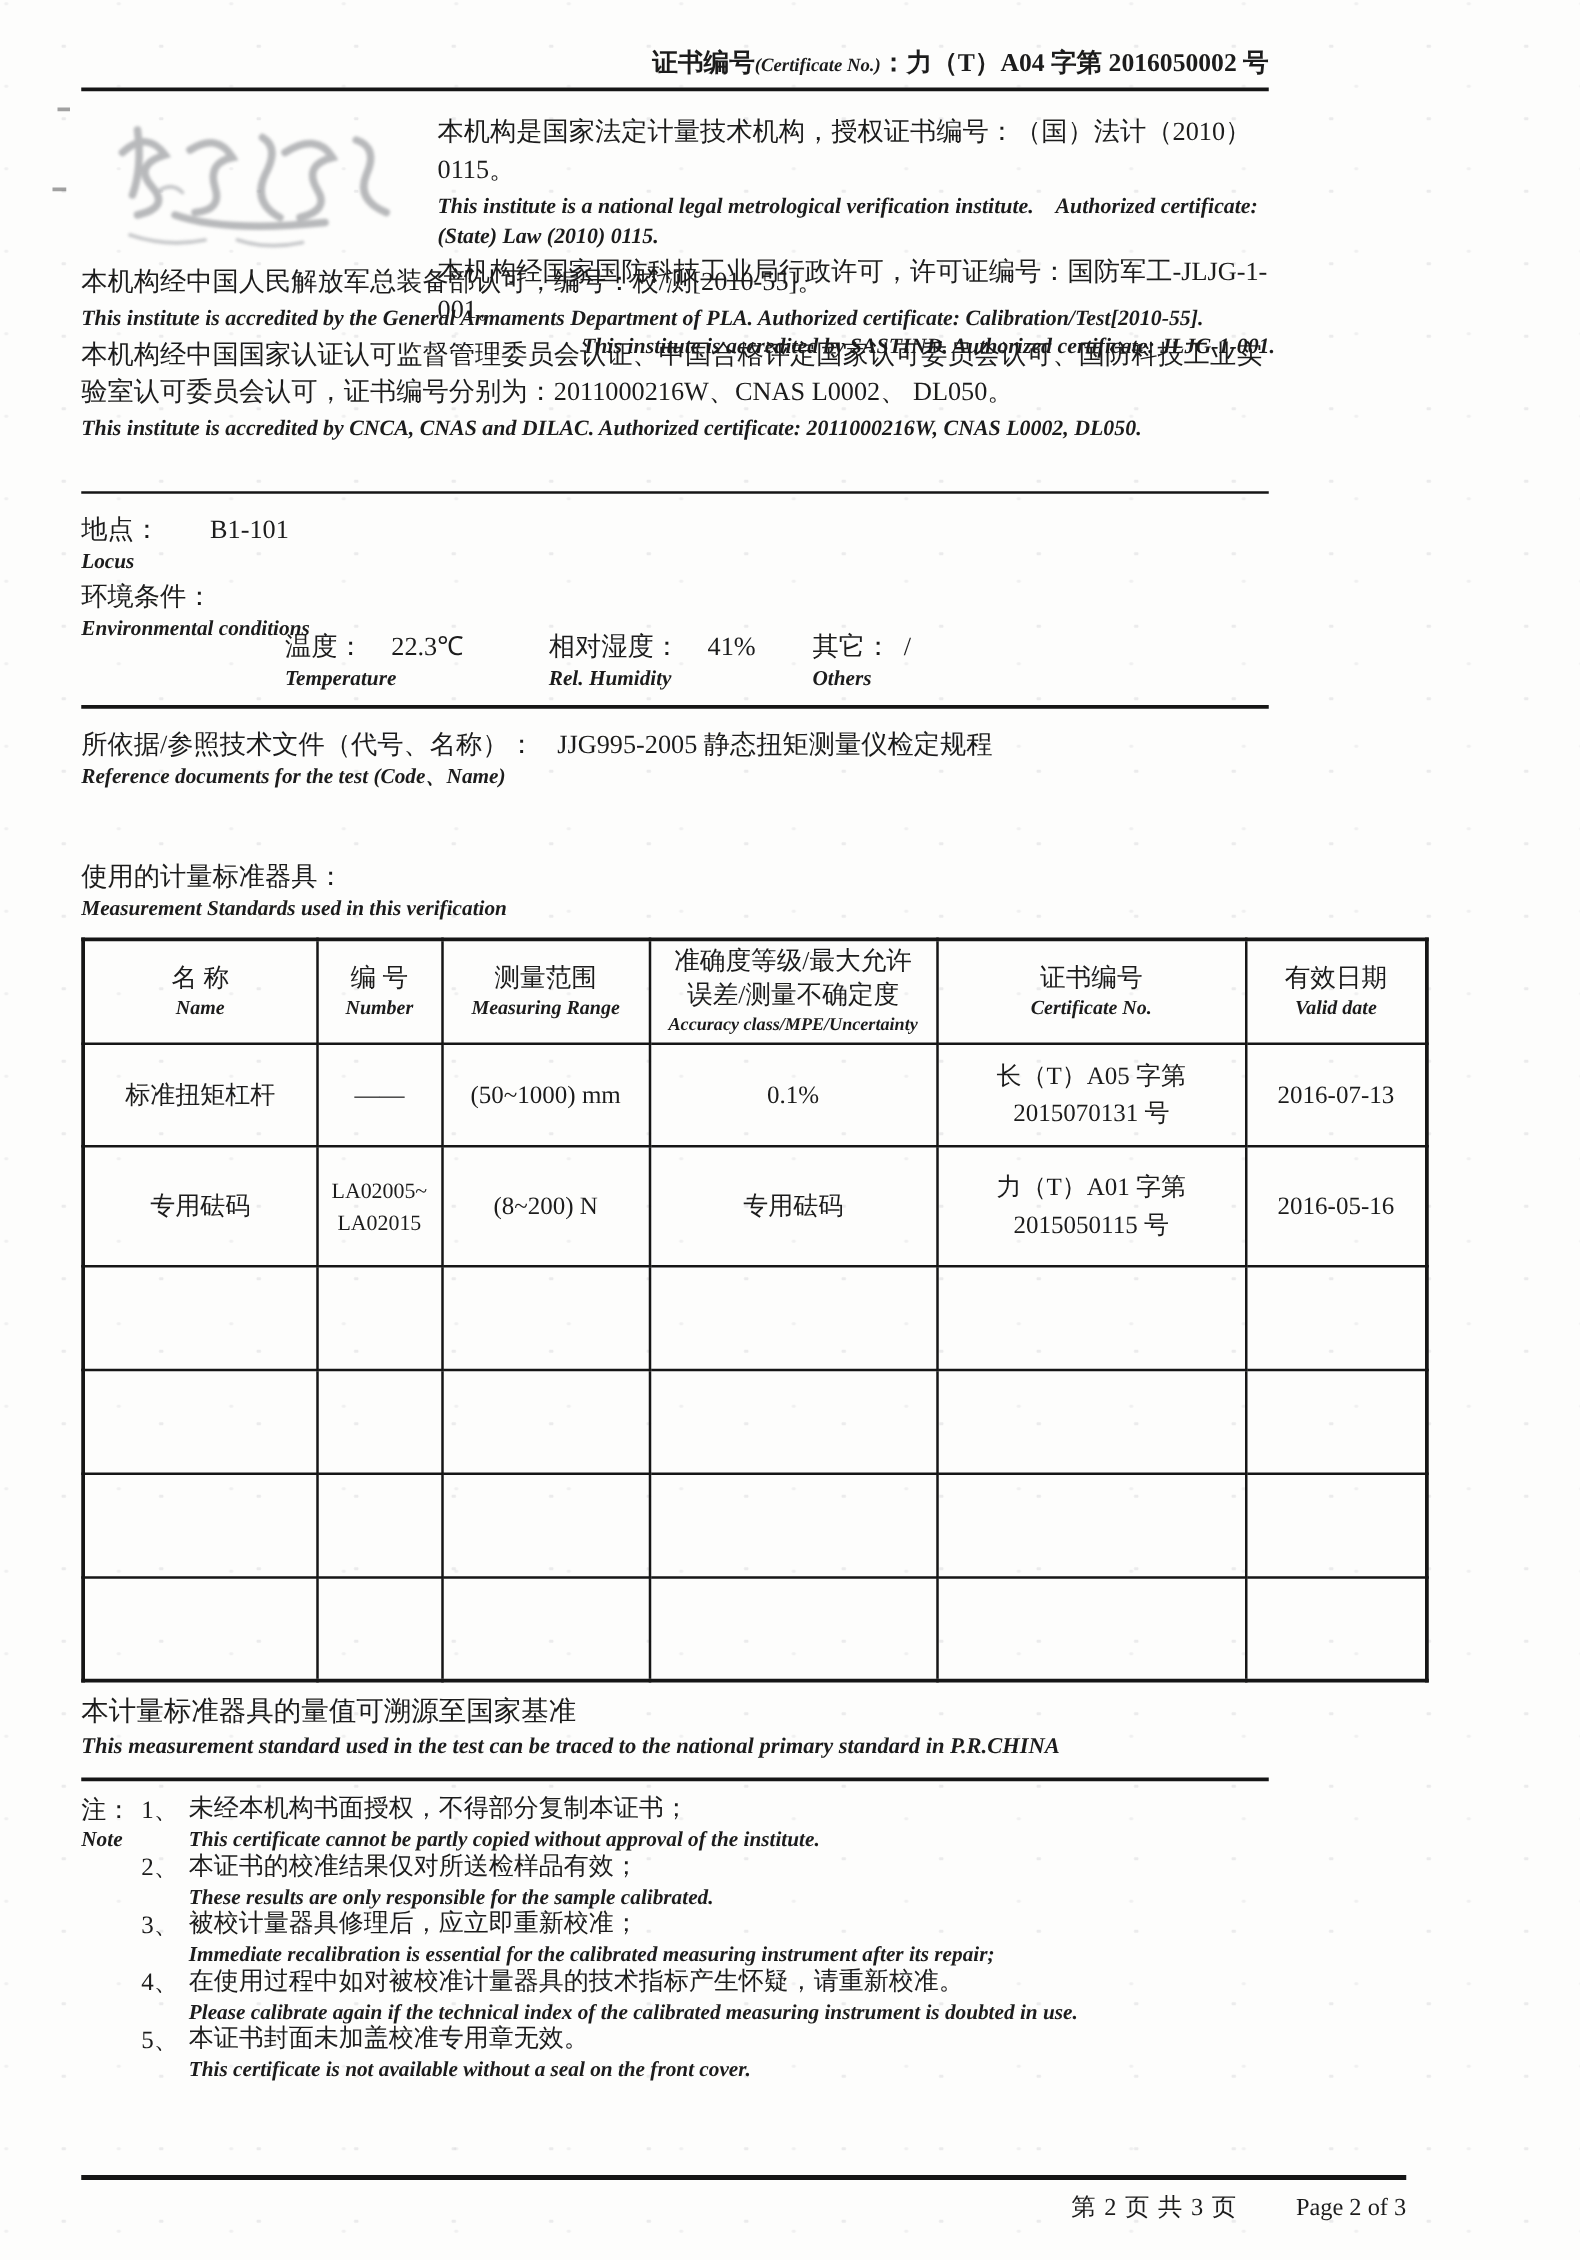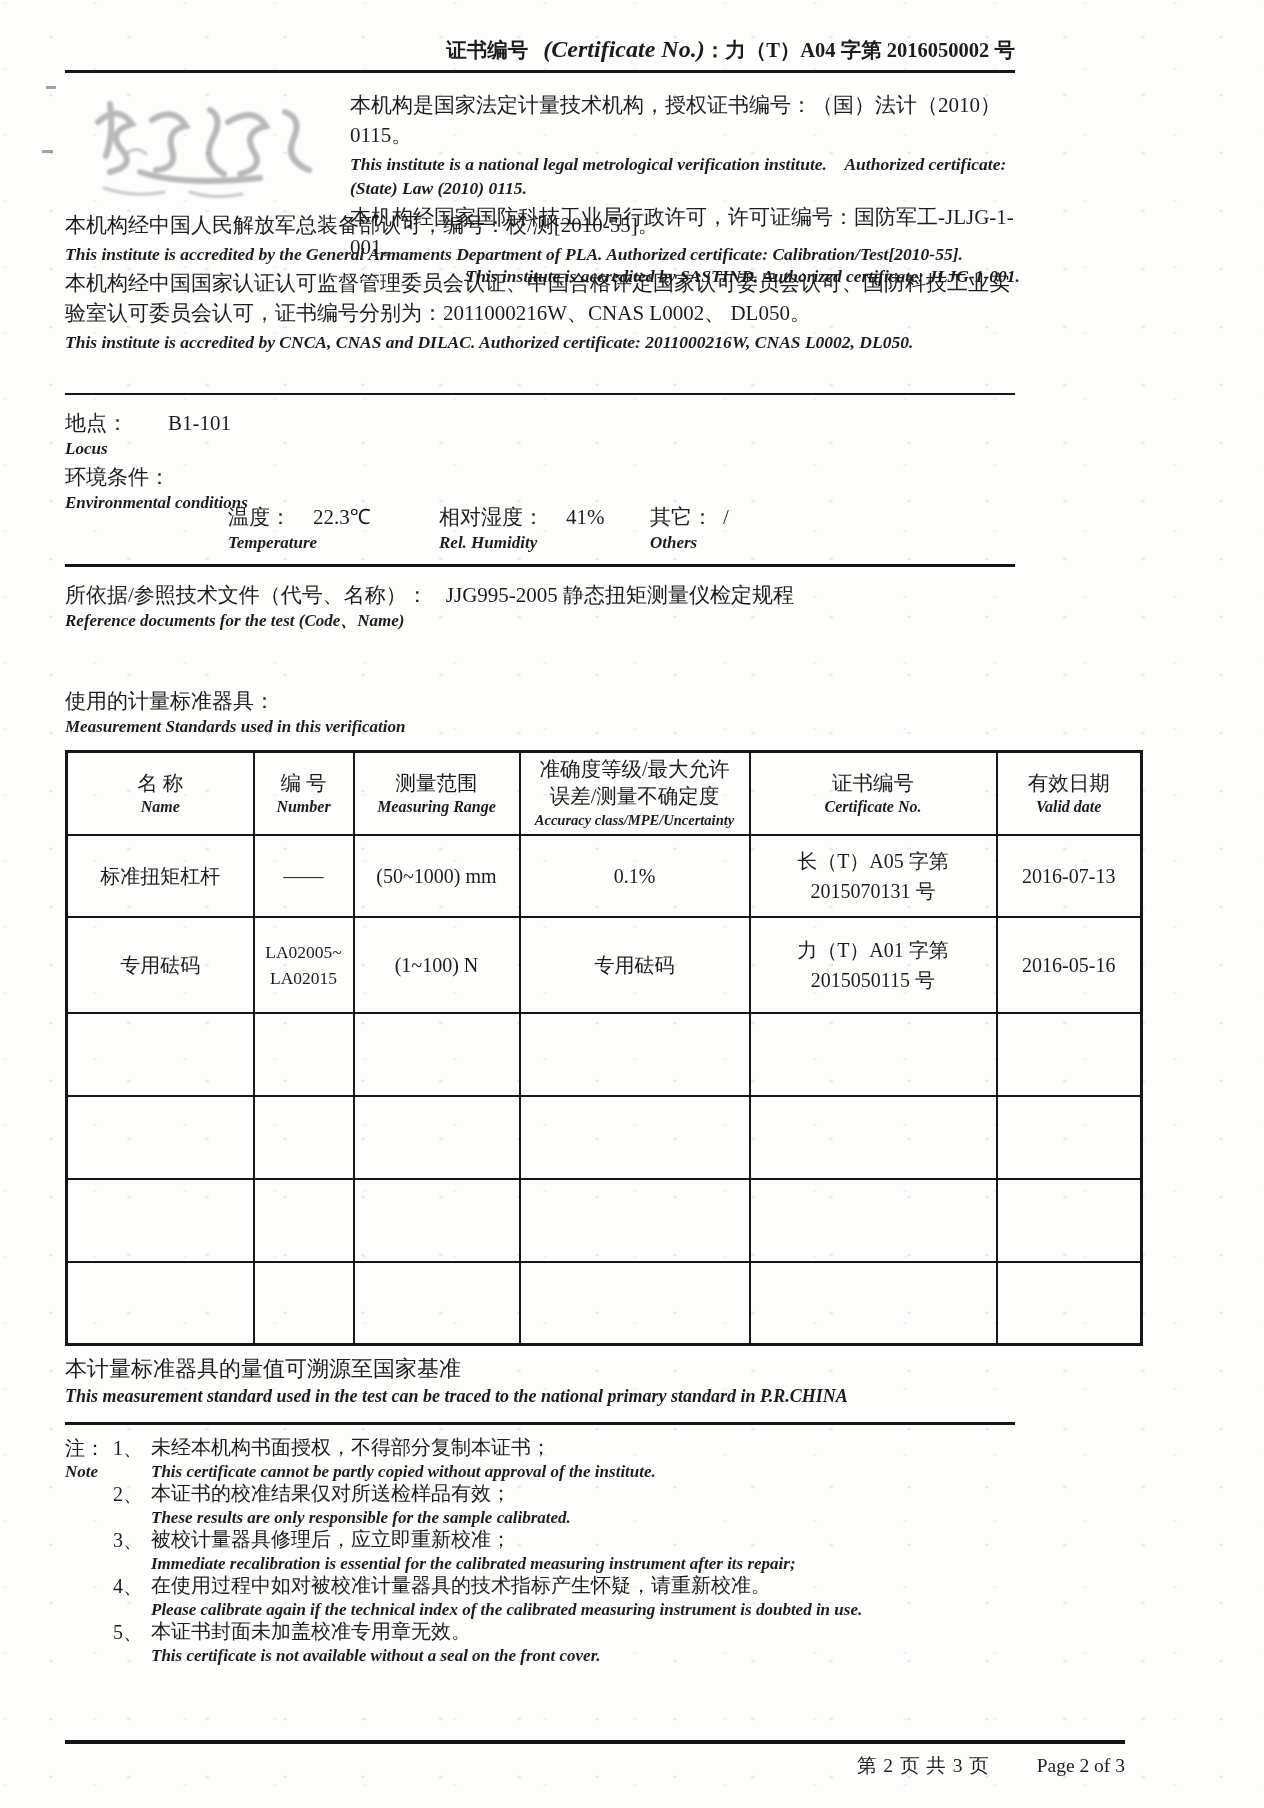--- a/index.html
+++ b/index.html
@@ -24,21 +24,21 @@
     pointer-events:none;
   }
   .zh{font-size:21px;line-height:30px;}
   .en{font-style:italic;font-weight:bold;font-size:17.5px;line-height:24px;}
   .rule{position:absolute;background:#161616;}
   
   .cert-no{
     position:absolute;top:36px;left:65px;width:950px;
     text-align:right;font-size:20.5px;font-weight:bold;white-space:nowrap;
   }
-  .cert-no .en-inline{font-style:italic;font-weight:bold;font-size:24px;margin-left:15px;}
+  .cert-no .en-inline{font-style:italic;font-weight:bold;font-size:15px;}
   
   .stamp{position:absolute;top:92px;left:80px;width:255px;height:115px;opacity:.62;}
   
   .acc-indent{position:absolute;top:90px;left:350px;width:670px;}
   .acc-full{position:absolute;top:210px;left:65px;width:952px;}
   .acc-indent p,.acc-full p{margin:0 0 2px 0;}
   .p-en-break{white-space:pre-line;}
   .p-en-center{text-align:right;}
   
   .locus{position:absolute;top:408px;left:65px;}
@@ -205,21 +205,21 @@
       <td class="cell">(50~1000) mm</td>
       <td class="cell">0.1%</td>
       <td class="cell">长（T）A05 字第
 2015070131 号</td>
       <td class="cell">2016-07-13</td>
     </tr>
     <tr class="tr-r2">
       <td class="cell">专用砝码</td>
       <td class="cell" style="font-size:17.5px;line-height:26px;">LA02005~
 LA02015</td>
-      <td class="cell">(1~100) N</td>
+      <td class="cell">(8~200) N</td>
       <td class="cell">专用砝码</td>
       <td class="cell">力（T）A01 字第
 2015050115 号</td>
       <td class="cell">2016-05-16</td>
     </tr>
     <tr class="tr-e">
       <td class="cell"></td>
           <td class="cell"></td>
           <td class="cell"></td>
           <td class="cell"></td>

